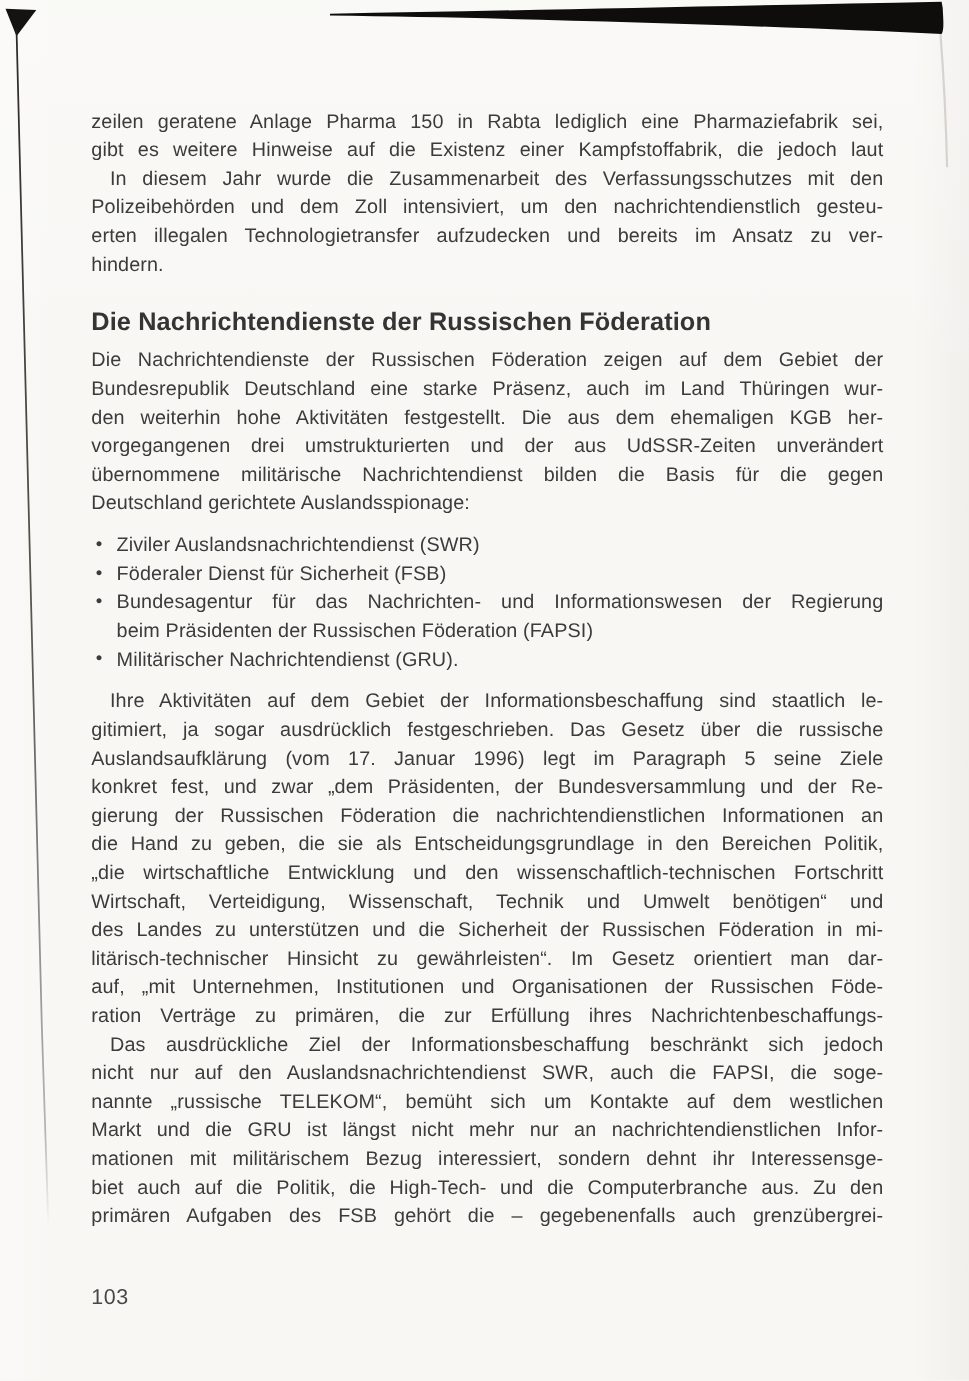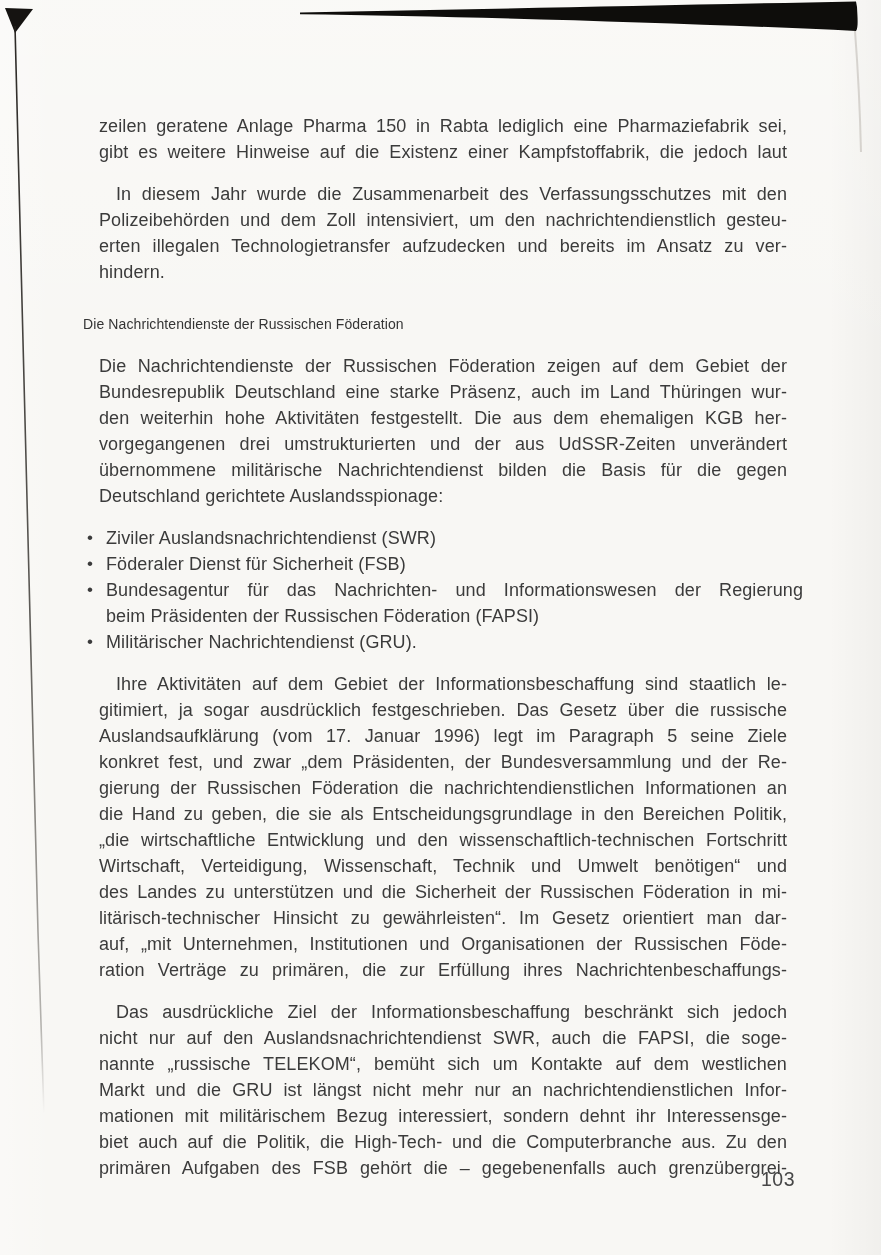--- a/index.html
+++ b/index.html
@@ -22,47 +22,47 @@
     color:var(--ink);
   }
   .artifacts{position:absolute;inset:0;width:881px;height:1255px;pointer-events:none;}
   main.content{
     position:absolute;
     left:83px;top:97px;width:720px;
     font-size:18px;
     line-height:26px;
     letter-spacing:0.1px;
   }
-  .para{margin:16px;}
+  .para{margin:0;}
   .line{
     text-align:justify;
     text-align-last:justify;
     min-height:26px;
     white-space:normal;
   }
   .line.last{text-align-last:left;}
   .line.indent{text-indent:17px;}
   h2.heading{
-    font-size:14px;
+    font-size:23px;
     line-height:26px;
-    font-weight:400;
+    font-weight:700;
     margin:26px 0 9px 0;
     color:#343434;
     letter-spacing:0.1px;
   }
   .bullets{margin:12px 0 12px 0;}
   .bullet-item{position:relative;padding-left:23px;}
   .bullet-marker{
     position:absolute;left:4px;top:0;
     font-size:17px;line-height:26px;
   }
   .page-number{
     position:absolute;
     left:83px;top:1168px;width:712px;
-    text-align:right;
+    text-align:left;
     font-size:19.5px;
     color:#474747;
     letter-spacing:0.5px;
   }
 </style>
 </head>
 <body>
 
 <div class="page">
 

